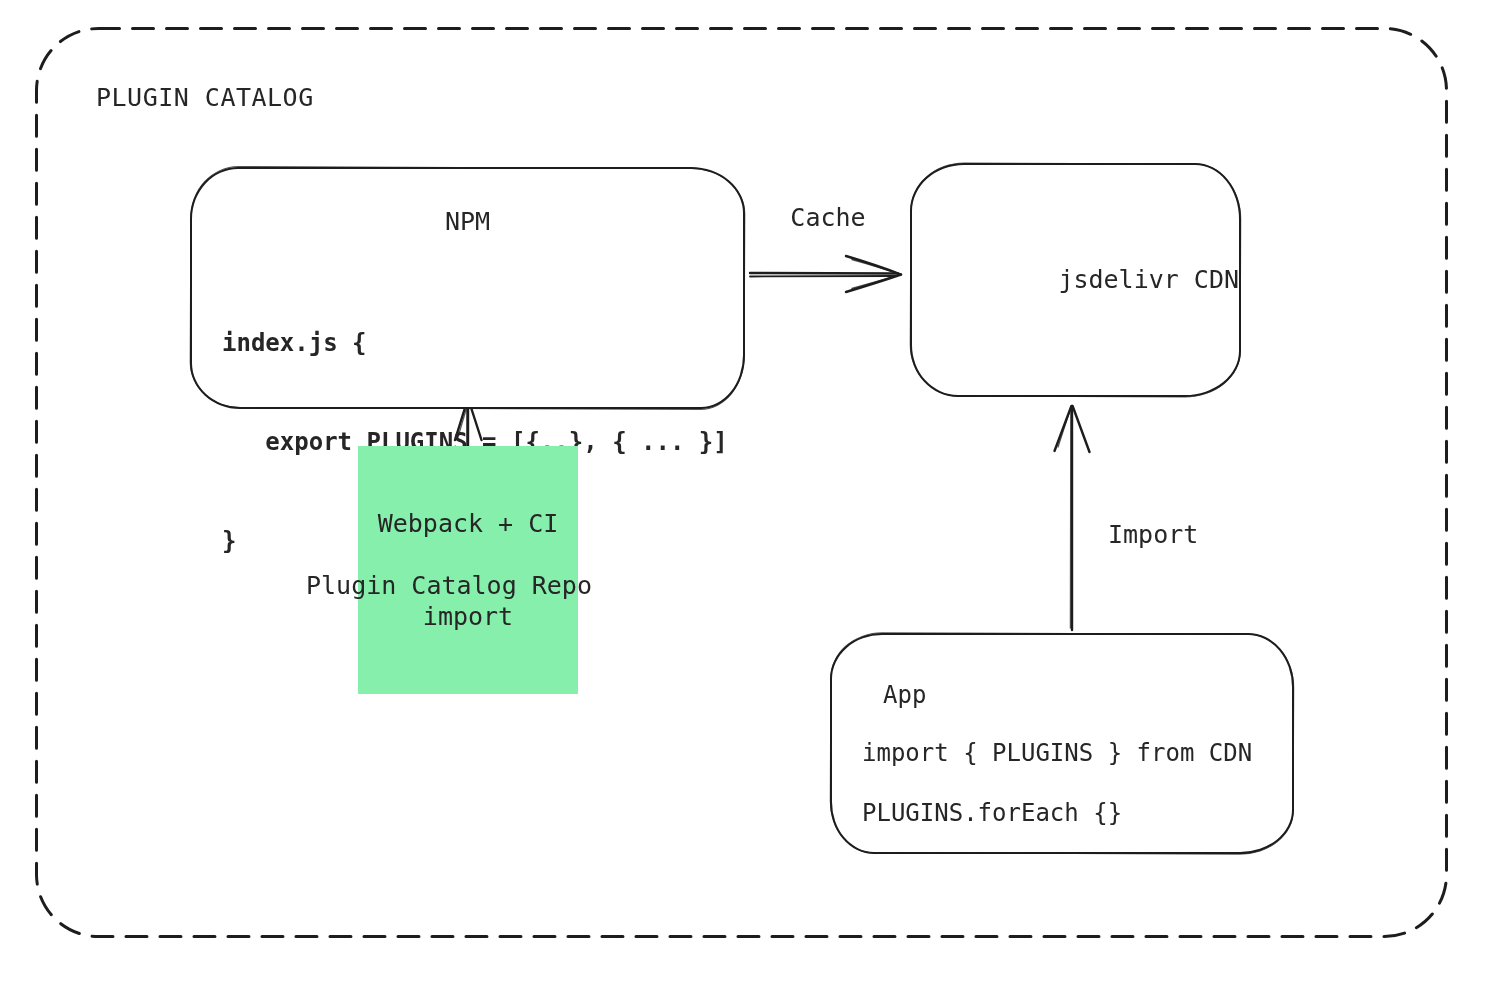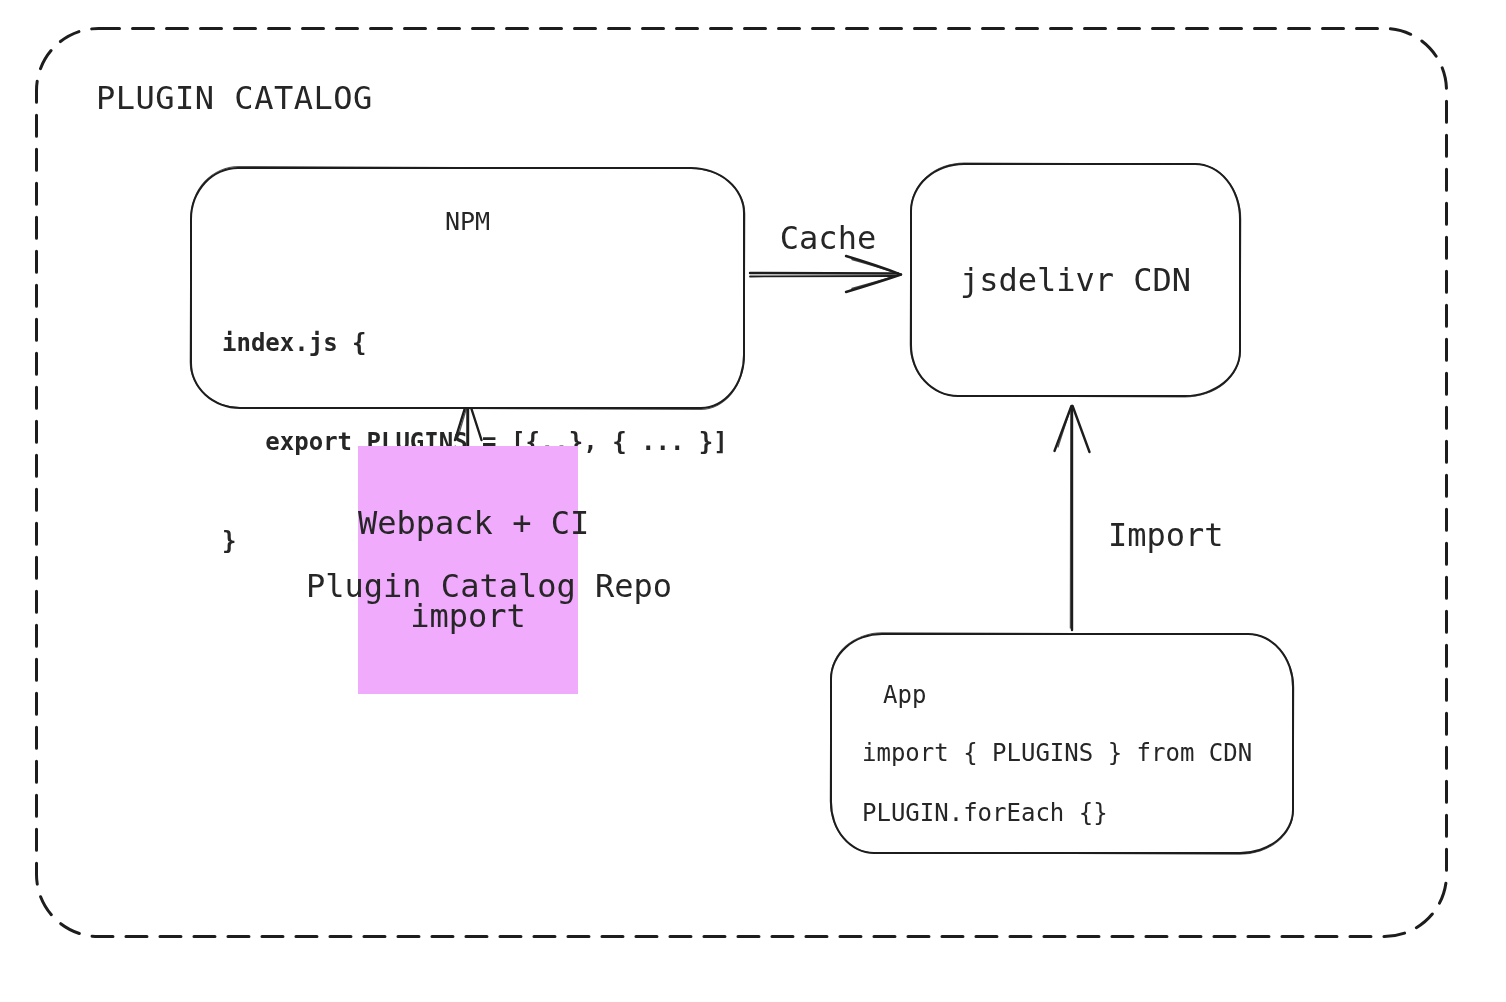--- a/index.html
+++ b/index.html
@@ -19,21 +19,21 @@
   svg.layer {
     position: absolute;
     left: 0;
     top: 0;
     width: 1506px;
     height: 1002px;
     pointer-events: none;
   }
   .label {
     position: absolute;
-    font-size: 32px;
+    font-size: 25px;
     line-height: 30px;
     white-space: pre;
     color: #262626;
   }
   .box {
     position: absolute;
     border: 2.4px solid #1d1d1d;
     background: #ffffff;
     box-sizing: border-box;
   }
@@ -44,21 +44,21 @@
     inset: -2px;
     border: 1.4px solid rgba(29,29,29,0.75);
     border-radius: inherit;
     transform: rotate(0.25deg);
     pointer-events: none;
   }
   .npm-box    { left: 190px; top: 167px; width: 555px; height: 242px;
                 border-radius: 48px 54px 44px 50px / 52px 46px 54px 46px; }
   .cdn-box    { left: 910px; top: 163px; width: 331px; height: 234px;
                 border-radius: 54px 46px 56px 48px / 48px 56px 46px 52px;
-                display: flex; align-items: center; justify-content: center; }
+                display: flex; align-items: center; justify-content: flex-end; }
   .repo-box   { left: 218px; top: 625px; width: 472px; height: 254px;
                 border-radius: 46px 52px 44px 54px / 52px 44px 54px 46px; }
   .app-box    { left: 830px; top: 633px; width: 464px; height: 221px;
                 border-radius: 52px 46px 54px 44px / 46px 54px 44px 52px; }
   .box-title-center {
     position: absolute;
     left: 0; right: 0;
     top: 38px;
     text-align: center;
     font-size: 25px;
@@ -70,23 +70,23 @@
     white-space: pre;
     font-weight: bold;
   }
   .npm-code  { left: 30px; top: 92px; }
   .repo-list { left: 27px; top: 80px; }
   .codeline { white-space: pre; }
   .app-title { position: absolute; left: 35px; top: 46px; font-size: 24px; white-space: pre; margin-left: 16px; }
   .app-line1 { position: absolute; left: 30px; top: 104px; font-size: 24px; white-space: pre; }
   .app-line2 { position: absolute; left: 30px; top: 164px; font-size: 24px; white-space: pre; }
   .title-label   { left: 96px;  top: 83px;  letter-spacing: 0.5px; }
-  .cache-label   { left: 770px; top: 203px; width: 116px; text-align: center; margin-top: 20px; }
+  .cache-label   { left: 770px; top: 203px; width: 116px; text-align: center; }
   .webpack-label { left: 358px; top: 446px; width: 220px; text-align: center;
-                   line-height: 31px; background: #f0abfc; }
+                   line-height: 31px; background: #86efac; }
   .repo-label    { left: 289px; top: 571px; margin-left: 17px; }
   .import-label  { left: 1108px; top: 520px; }
 </style>
 </head>
 <body>
 
 <div class="canvas">
 
   <svg class="layer" viewBox="0 0 1506 1002" fill="none" stroke="#1d1d1d" stroke-width="2.4" stroke-linecap="round">
 
@@ -139,18 +139,18 @@
     <div>Webpack + CI</div>
     <div>import</div>
   </div>
 
   <div class="label repo-label">Plugin Catalog Repo</div>
 
 
   <div class="box app-box">
     <div class="app-title">App</div>
     <div class="app-line1">import { PLUGINS } from CDN</div>
-    <div class="app-line2">PLUGIN.forEach {}</div>
+    <div class="app-line2">PLUGINS.forEach {}</div>
   </div>
 
   <div class="label import-label">Import</div>
 
 </div>
 
 </body></html>

